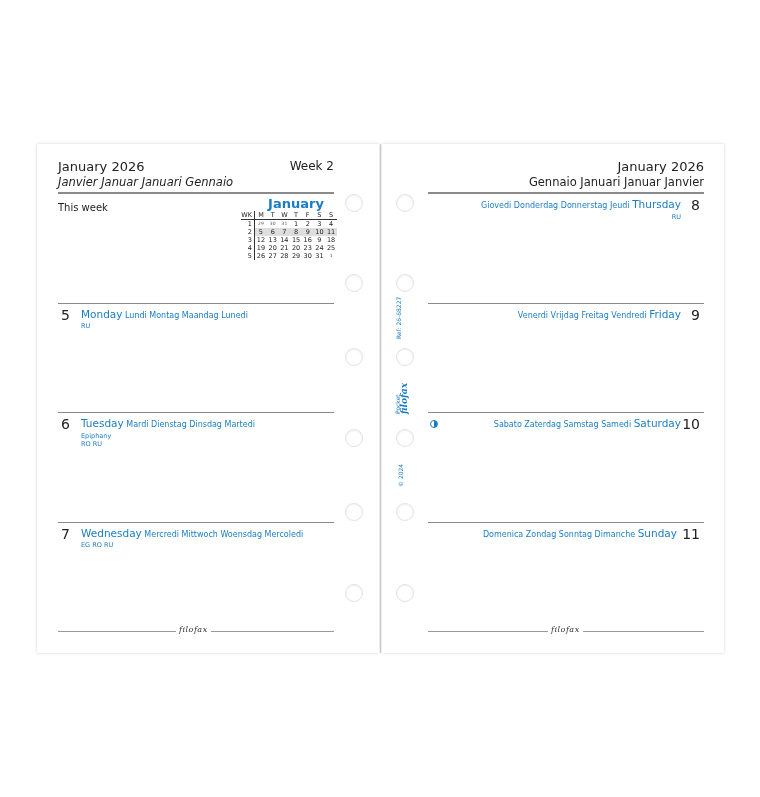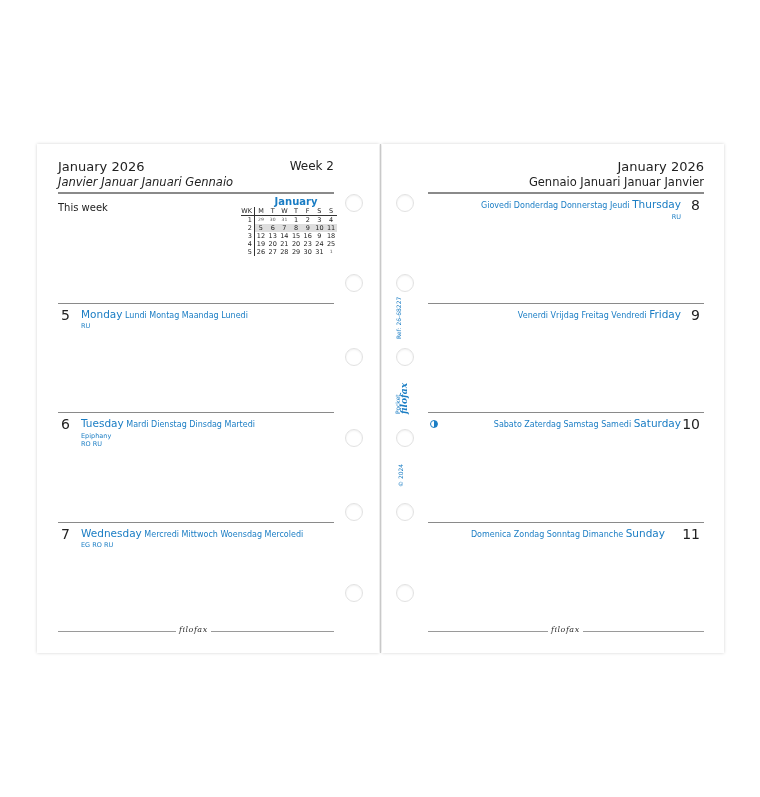--- a/index.html
+++ b/index.html
@@ -18,21 +18,21 @@
 
     .blue { color: #1a7dc4; }
     .day-num { position: absolute; font-size: 14px; color: #222; }
     .day-line { position: absolute; white-space: nowrap; font-size: 8px; }
     .day-main { font-size: 10.5px; }
     .day-note { position: absolute; font-size: 6.5px; white-space: nowrap; }
     .this-week { position: absolute; left: 21px; top: 58px; font-size: 10px; color: #222; }
 
     
     .mini { position: absolute; left: 204px; top: 52px; width: 96px; font-size: 6.5px; color: #222; }
-    .mini-title { text-align: center; font-size: 10px; font-weight: bold; color: #1a7dc4; padding-left: 14px; }
+    .mini-title { text-align: center; font-size: 13px; font-weight: bold; color: #1a7dc4; padding-left: 14px; }
     .mini table { border-collapse: collapse; width: 100%; }
     .mini td { text-align: center; padding: 0; height: 8px; line-height: 8px; }
     .mini td.wk { border-right: 1px solid #333; width: 11px; text-align: right; padding-right: 2px; }
     .mini tr.hd td { border-bottom: 1px solid #333; }
     .mini tr.cur td:not(.wk) { background: #dedede; }
     .mini td.dim { font-size: 4.5px; color: #555; }
 
     .hole { position: absolute; width: 16px; height: 16px; border-radius: 50%;
             border: 1.5px solid #e2e2e2; background: #fff; box-shadow: inset 0 1px 2px rgba(0,0,0,0.06); }
 
@@ -185,21 +185,21 @@
   <div class="hr" style="left:46px; width:276px; top:268px;"></div>
   <span class="moon" style="position:absolute; left:48px; top:276px;"></span>
   <div class="day-num" style="right:24px; top:272px;">10</div>
   <div class="day-line blue" style="right:43px; top:273px;">
     <span>Sabato Zaterdag Samstag Samedi</span>
     <span class="day-main">Saturday</span>
   </div>
 
   <div class="hr" style="left:46px; width:276px; top:378px;"></div>
   <div class="day-num" style="right:24px; top:382px;">11</div>
-  <div class="day-line blue" style="right:59px; top:383px;">
+  <div class="day-line blue" style="right:47px; top:383px;">
     <span>Domenica Zondag Sonntag Dimanche</span>
     <span class="day-main">Sunday</span>
   </div>
 
   <div class="footer-line" style="left:46px; width:276px; top:487px;"></div>
   <div class="brand" style="left:166px; top:481px;">filofax</div>
 
   <div class="hole" style="left:14px; top:50px;"></div>
   <div class="hole" style="left:14px; top:130px;"></div>
   <div class="hole" style="left:14px; top:204px;"></div>

